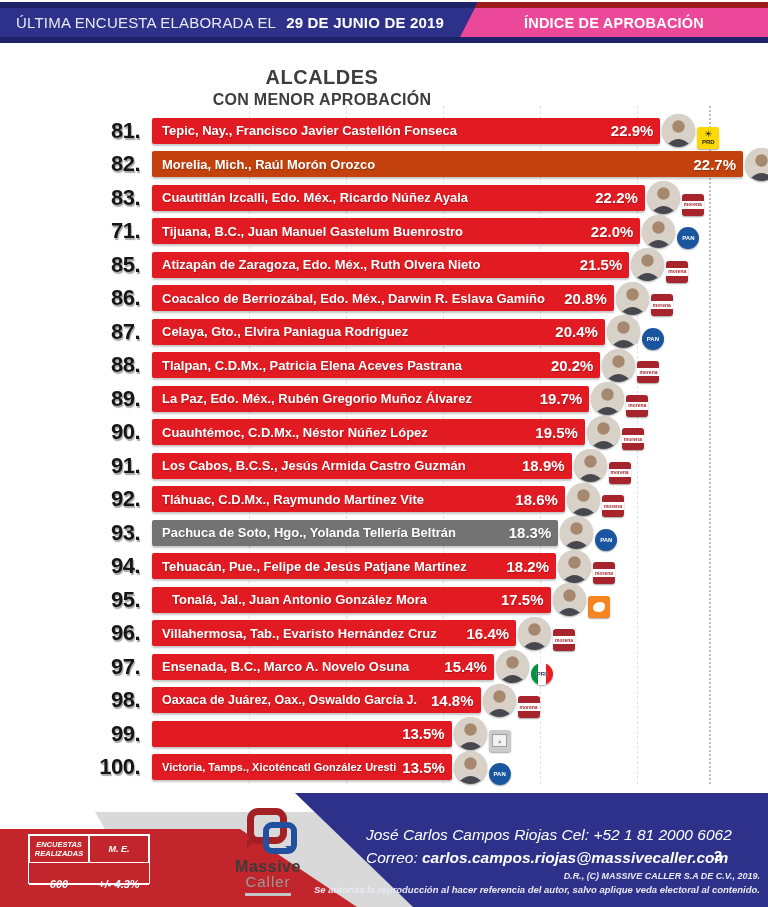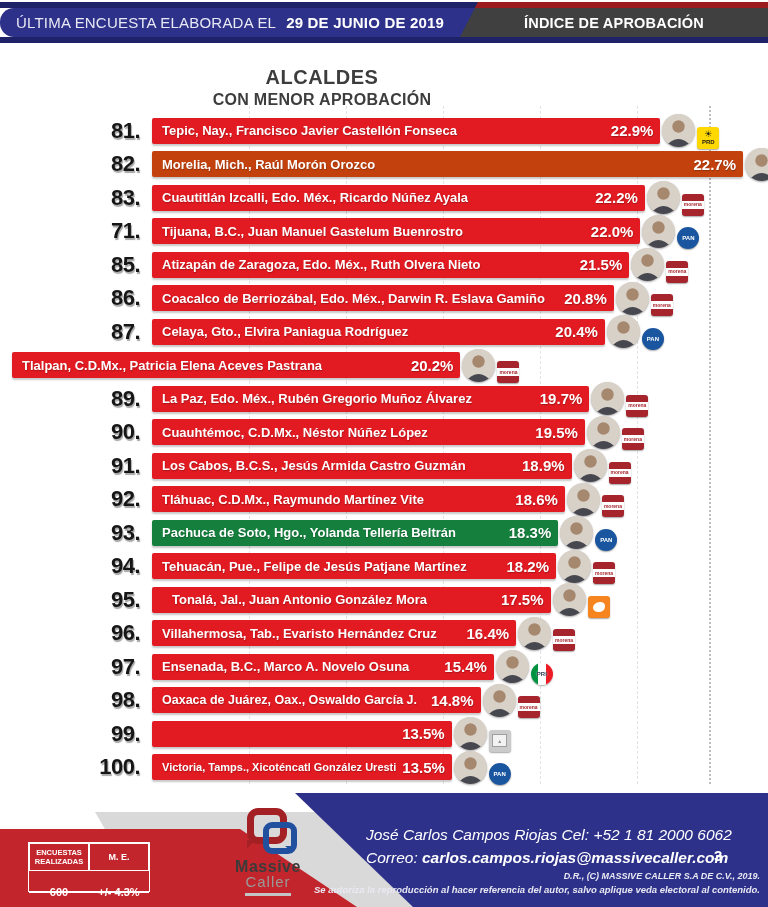--- a/index.html
+++ b/index.html
@@ -2,25 +2,25 @@
 <html><head>
 <meta charset="utf-8">
 <style>
   html,body{margin:0;padding:0;background:#fff;}
   .page{position:relative;width:768px;height:907px;overflow:hidden;background:#fff;
         font-family:"Liberation Sans",sans-serif;}
 
   
   .topband{position:absolute;left:0;top:2px;width:768px;height:41px;}
   .band-top{height:6px;background:#1e2268;}
-  .band-mid{height:29px;background:#2d3189;display:flex;align-items:center;padding-left:16px;border-radius:14px;}
+  .band-mid{height:29px;background:#2d3189;display:flex;align-items:center;padding-left:16px;}
   .band-mid .lbl{color:#e8e9f4;font-size:15px;letter-spacing:.2px;}
   .band-mid .date{color:#ffffff;font-size:15px;font-weight:bold;margin-left:10px;letter-spacing:.2px;}
   .band-bot{height:6px;background:#1e2268;}
-  .band-red{position:absolute;right:0;top:0;width:308px;height:35px;background:#404040;
+  .band-red{position:absolute;right:0;top:0;width:308px;height:35px;background:#ec4899;
             clip-path:polygon(18px 0,100% 0,100% 100%,0 100%);}
   .band-red-top{height:6px;background:#9b1b1f;clip-path:polygon(18px 0,100% 0,100% 100%,1px 100%);}
   .band-red-mid{height:29px;display:flex;align-items:center;justify-content:center;}
   .band-red-mid span{color:#fff;font-size:14.5px;font-weight:bold;letter-spacing:.2px;}
 
   
   .title{position:absolute;left:0;top:66px;width:644px;text-align:center;color:#3d3d3d;}
   .t1{font-size:20px;font-weight:bold;letter-spacing:.5px;}
   .t2{font-size:16px;font-weight:bold;margin-top:2px;letter-spacing:.3px;}
 
@@ -56,22 +56,22 @@
         display:flex;align-items:center;justify-content:center;font-size:6px;color:#8f8f8f;line-height:1;}
 
   
   .footer{position:absolute;left:0;top:793px;width:768px;height:114px;}
   .f-gray{position:absolute;inset:0;background:#d9d9d9;
           clip-path:polygon(95px 19px,340px 19px,462px 114px,150px 114px);}
   .f-red{position:absolute;inset:0;background:#c2262c;
          clip-path:polygon(0 36px,240px 36px,357px 114px,0 114px);}
   .f-blue{position:absolute;inset:0;background:#2d3189;
           clip-path:polygon(295px 0,768px 0,768px 114px,413px 114px);}
-  .stats{position:absolute;left:28px;top:49px;width:120px;border:1px solid #fff;
-         display:grid;grid-template-columns:60px 60px;grid-template-rows:28px 20px;color:#fff;text-align:center;}
+  .stats{position:absolute;left:28px;top:41px;width:120px;border:1px solid #fff;
+         display:grid;grid-template-columns:60px 60px;grid-template-rows:28px 20px;color:#fff;text-align:center;font-style:italic;}
   .stats .cell{border:0.5px solid #fff;display:flex;align-items:center;justify-content:center;}
   .stats .h1{font-size:7.5px;font-weight:bold;line-height:1.25;}
   .stats .h2{font-size:9px;font-weight:bold;}
   .stats .v{font-size:11px;font-weight:bold;margin-top:20px;}
   .mclogo{position:absolute;left:218px;top:15px;width:100px;text-align:center;}
   .mcicon{position:relative;width:58px;height:48px;margin:0 auto;}
   .ring-red{position:absolute;left:8px;top:0;width:26px;height:22px;border:7px solid #a32025;border-radius:11px;}
   .ring-blue{position:absolute;left:24px;top:14px;width:22px;height:20px;border:6px solid #21509e;border-radius:9px;}
   .tail-red{position:absolute;left:8px;top:32px;width:0;height:0;border-left:9px solid #a32025;border-bottom:8px solid transparent;}
   .tail-blue{position:absolute;left:46px;top:38px;width:0;height:0;border-right:8px solid #21509e;border-bottom:7px solid transparent;}
@@ -226,20 +226,21 @@
           <div class="avatar"><svg width="33" height="33" viewBox="0 0 33 33" xmlns="http://www.w3.org/2000/svg">
               <circle cx="16.5" cy="16.5" r="16.5" fill="#d8d1c8"></circle>
               <circle cx="16.5" cy="12.5" r="6.2" fill="#a5886e"></circle>
               <path d="M3 33 Q16.5 17 30 33 Z" fill="#474750"></path>
             </svg></div>
           <div class="plogo pan" style="background: rgb(26, 86, 160);">
             <span class="ptxt">PAN</span>
           </div>
         </div>
         <div class="row">
+          <div class="rank">88.</div>
           <div class="bar" style="width: 448.44px; background: rgb(226, 26, 33);">
             <span class="bar-label">Tlalpan, C.D.Mx., Patricia Elena Aceves Pastrana</span>
             <span class="bar-pct">20.2%</span>
           </div>
           <div class="avatar"><svg width="33" height="33" viewBox="0 0 33 33" xmlns="http://www.w3.org/2000/svg">
               <circle cx="16.5" cy="16.5" r="16.5" fill="#d8d1c8"></circle>
               <circle cx="16.5" cy="12.5" r="6.2" fill="#a5886e"></circle>
               <path d="M3 33 Q16.5 17 30 33 Z" fill="#474750"></path>
             </svg></div>
           <div class="plogo morena" style="background: rgb(166, 36, 44);">
@@ -311,21 +312,21 @@
               <path d="M3 33 Q16.5 17 30 33 Z" fill="#474750"></path>
             </svg></div>
           <div class="plogo morena" style="background: rgb(166, 36, 44);">
             <div class="stripe">
               <span class="ptxt">morena</span>
             </div>
           </div>
         </div>
         <div class="row">
           <div class="rank">93.</div>
-          <div class="bar" style="width: 406.26px; background: #15803d;">
+          <div class="bar" style="width: 406.26px; background: #737373;">
             <span class="bar-label">Pachuca de Soto, Hgo., Yolanda Tellería Beltrán</span>
             <span class="bar-pct">18.3%</span>
           </div>
           <div class="avatar"><svg width="33" height="33" viewBox="0 0 33 33" xmlns="http://www.w3.org/2000/svg">
               <circle cx="16.5" cy="16.5" r="16.5" fill="#d8d1c8"></circle>
               <circle cx="16.5" cy="12.5" r="6.2" fill="#a5886e"></circle>
               <path d="M3 33 Q16.5 17 30 33 Z" fill="#474750"></path>
             </svg></div>
           <div class="plogo pan" style="background: rgb(26, 86, 160);">
             <span class="ptxt">PAN</span>

